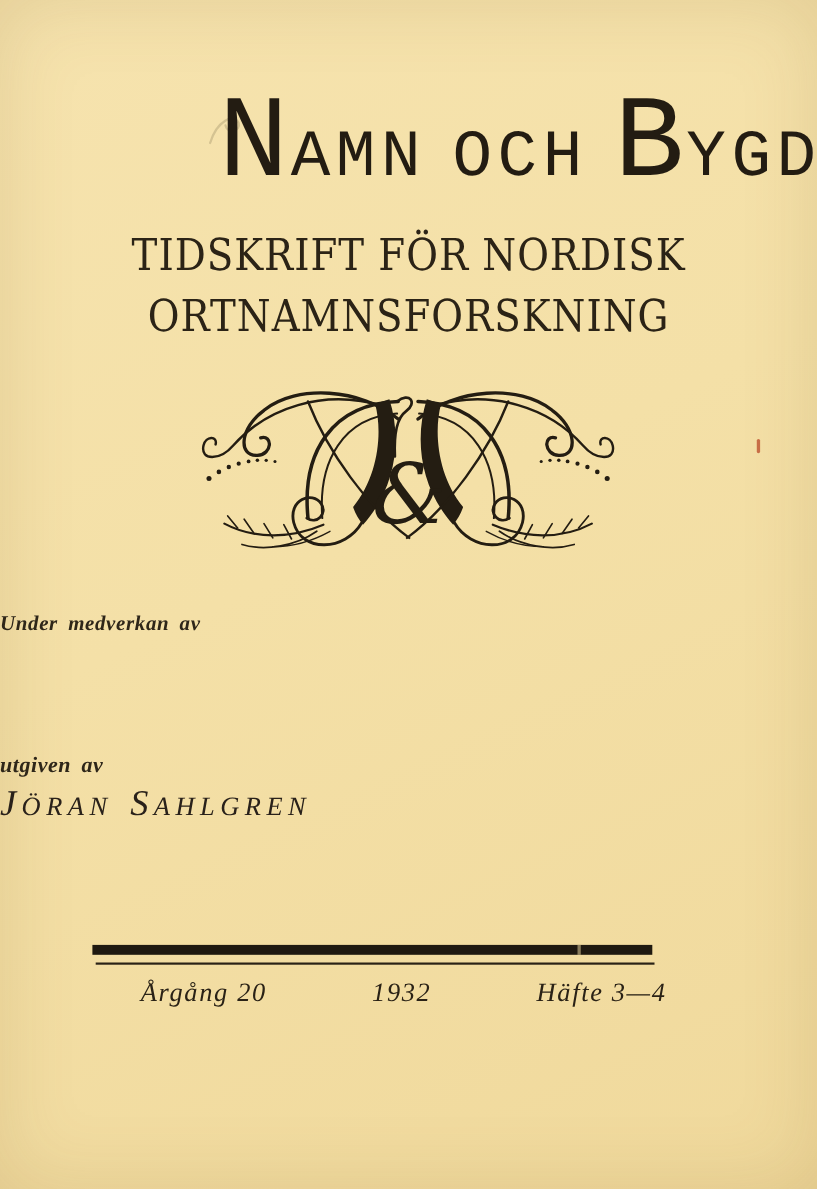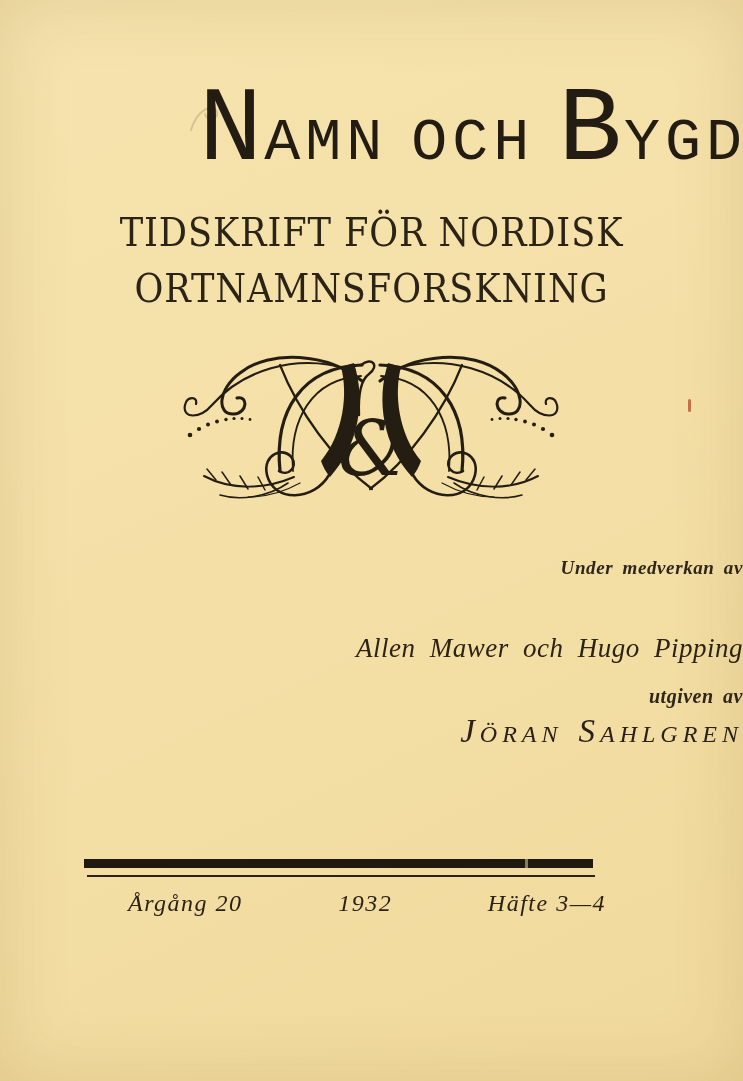--- a/index.html
+++ b/index.html
@@ -34,21 +34,21 @@
     transform:scaleX(.88); transform-origin:50% 50%;
   }
   .subtitle.l1 { top:212px; }
   .subtitle.l2 { top:268px; }
   
   .ornament {
     position:absolute; left:176px; top:348px;
     width:390px; height:164px; color:#241d12;
   }
   
-  .centered { position:absolute; left:0; width:100%; text-align:right; line-height:1.15; }
+  .centered { position:absolute; left:0; width:100%; text-align:left; line-height:1.15; }
   .contrib-intro {
     top:557px; font-style:italic; font-weight:700; font-size:19px;
     letter-spacing:.6px; word-spacing:4px; color:#2e2619;
   }
   .contrib-names1 { top:596px; }
   .contrib-names2 { top:633px; }
   .names {
     font-style:italic; font-size:27px; letter-spacing:.5px;
     word-spacing:7px; color:#2b2316; white-space:nowrap;
   }
@@ -126,21 +126,20 @@
       <circle cx="58" cy="69.5" r="1.6" fill="currentColor" stroke="none"></circle>
       <circle cx="66" cy="69.5" r="1.5" fill="currentColor" stroke="none"></circle>
       <circle cx="74" cy="70.5" r="1.4" fill="currentColor" stroke="none"></circle>
     </g>
     <use href="#nb-half" transform="translate(390 0) scale(-1 1)"></use>
     <path d="M185,16 C196,7 204,17 193,25 C186,30 182,44 183,66" stroke-width="2.4"></path>
     <text x="196" y="126" text-anchor="middle" font-size="76" font-style="italic" font-family="DejaVu Serif, serif" fill="currentColor" stroke="none">&amp;</text>
   </svg>
 
   <div class="centered contrib-intro">Under medverkan av</div>
-  <div class="centered contrib-names2 names">Allen Mawer och Hugo Pipping</div>
 
   <div class="centered publisher-intro">utgiven av</div>
   <div class="centered publisher-name">
     <span class="cap">J</span><span class="sc">ÖRAN</span><span class="gap"></span><span class="cap">S</span><span class="sc">AHLGREN</span>
   </div>
 
   <div class="rule-thick">
       <span class="notch"></span>
     </div>
   <div class="rule-thin"></div>

